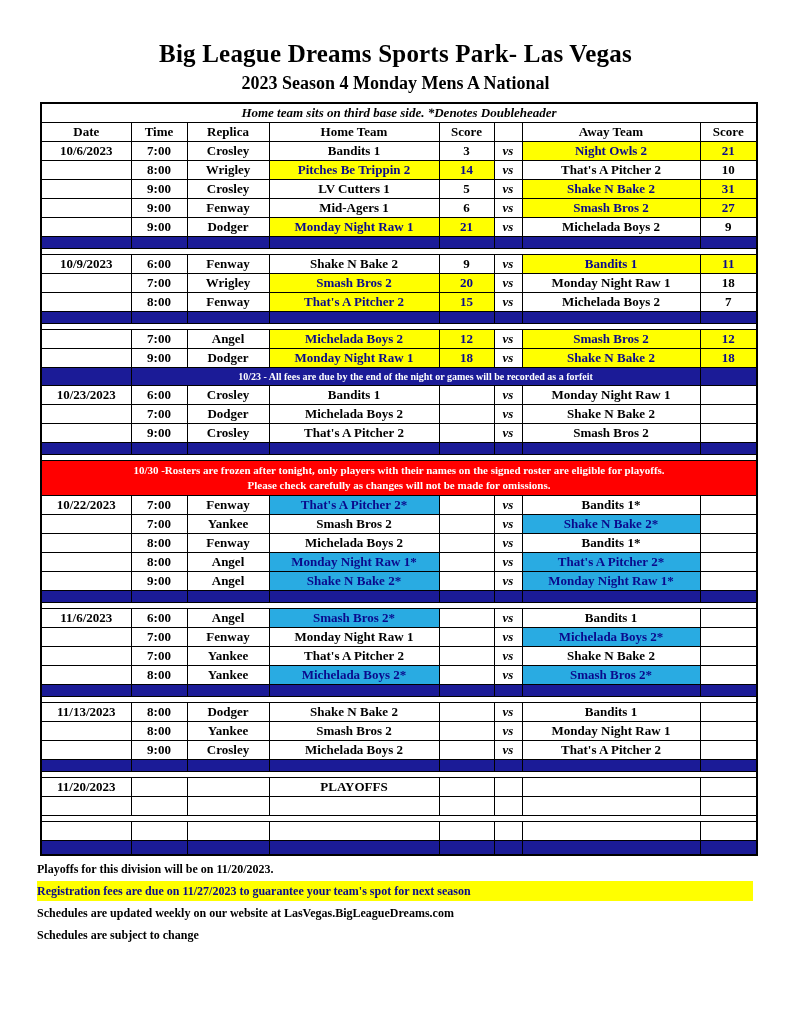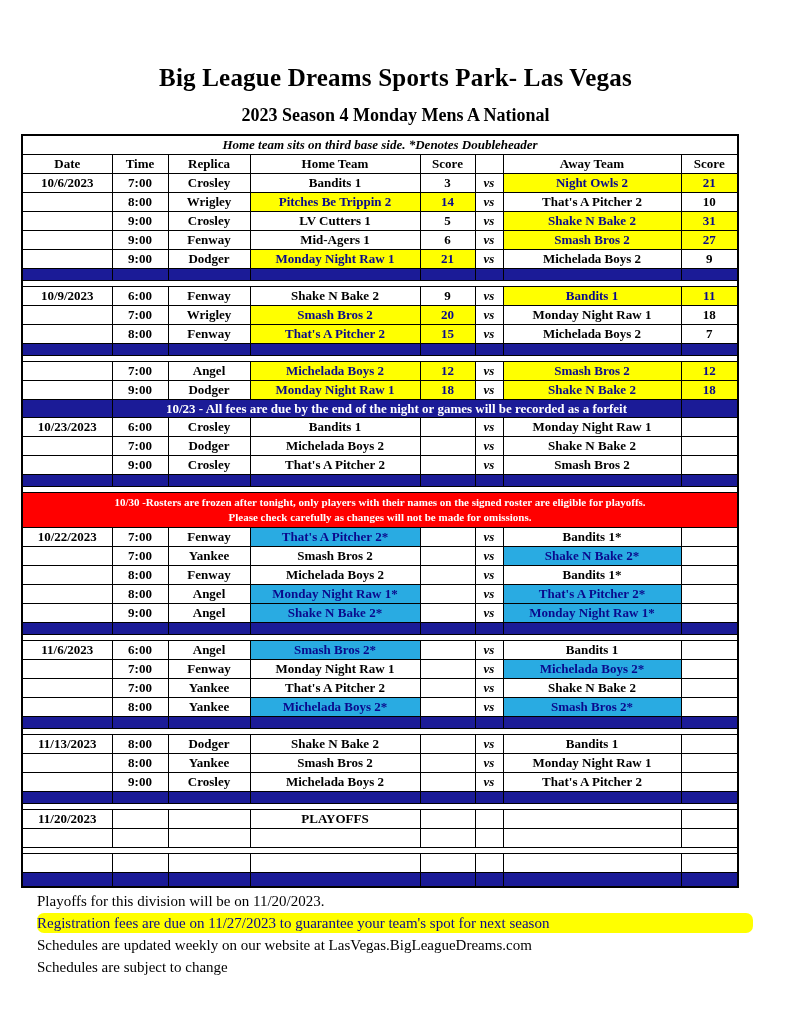--- a/index.html
+++ b/index.html
@@ -9,62 +9,62 @@
     --yellow:#ffff00;
     --red:#ff0000;
     --navy-text:#0a0a8c;
   }
   *{box-sizing:border-box;}
   html,body{margin:0;padding:0;}
   body{
     width:791px;height:1024px;background:#ffffff;
     font-family:"Liberation Serif", serif;color:#000;
   }
-  .sheet{padding-top:64px;}
+  .sheet{padding-top:40px;}
   .title{
     text-align:center;font-size:25px;font-weight:bold;line-height:28px;
     letter-spacing:0.2px;
   }
   .subtitle{
-    text-align:center;font-size:18px;font-weight:bold;line-height:22px;margin-top:12px;
+    text-align:center;font-size:18px;font-weight:bold;line-height:22px;margin-top:4px;
   }
   table.sched{
     border-collapse:collapse;table-layout:fixed;width:716px;
-    margin:8px 0 0 21px;border:2px solid #000;
+    margin:8px 0 0 40px;border:2px solid #000;
   }
   table.sched td{
     border:1px solid #000;height:19px;padding:0 2px;
     font-size:13px;font-weight:bold;text-align:center;vertical-align:middle;
     white-space:nowrap;overflow:hidden;line-height:17px;color:#000;background:#fff;
   }
   td.banner{
     background:var(--cyan-banner);color:var(--navy-text);
     font-style:italic;font-size:13.5px;height:20px;
   }
   td.head{
     background:var(--navy);color:#ffffff;font-size:13.5px;height:18px;
   }
   .c-vs{font-style:italic;font-size:12px;}
   .hl-yellow{background:var(--yellow) !important;color:var(--navy-text) !important;}
   .hl-cyan{background:var(--cyan-cell) !important;color:var(--navy-text) !important;}
   tr.sep td{background:var(--navy);height:12px;line-height:12px;}
   tr.sep.tall td{height:15px;}
   tr.sp td{height:6px;line-height:6px;background:#fff;}
   tr.note td{background:var(--navy);height:18px;}
-  tr.note td.note-text{color:#ffffff;font-size:13px;}
+  tr.note td.note-text{color:#ffffff;font-size:10px;}
   tr.red td{
     background:var(--red);color:#ffffff;height:auto;
     font-size:11px;line-height:15px;padding:2px 0;white-space:normal;
   }
   .footer{margin-top:3px;}
   .f-line{
-    margin-left:37px;width:716px;font-weight:normal;font-size:15px;
+    margin-left:37px;width:716px;font-weight:bold;font-size:12px;
     line-height:20px;margin-top:2px;
   }
-  .f-yellow{background:var(--yellow);color:var(--navy-text);border-radius:7px;}
+  .f-yellow{background:var(--yellow);color:var(--navy-text);}
 </style>
 </head>
 <body>
 
 <div class="sheet">
   <div class="title">Big League Dreams Sports Park- Las Vegas</div>
   <div class="subtitle">2023 Season 4 Monday Mens A National</div>
 
   <table class="sched">
     <colgroup>

